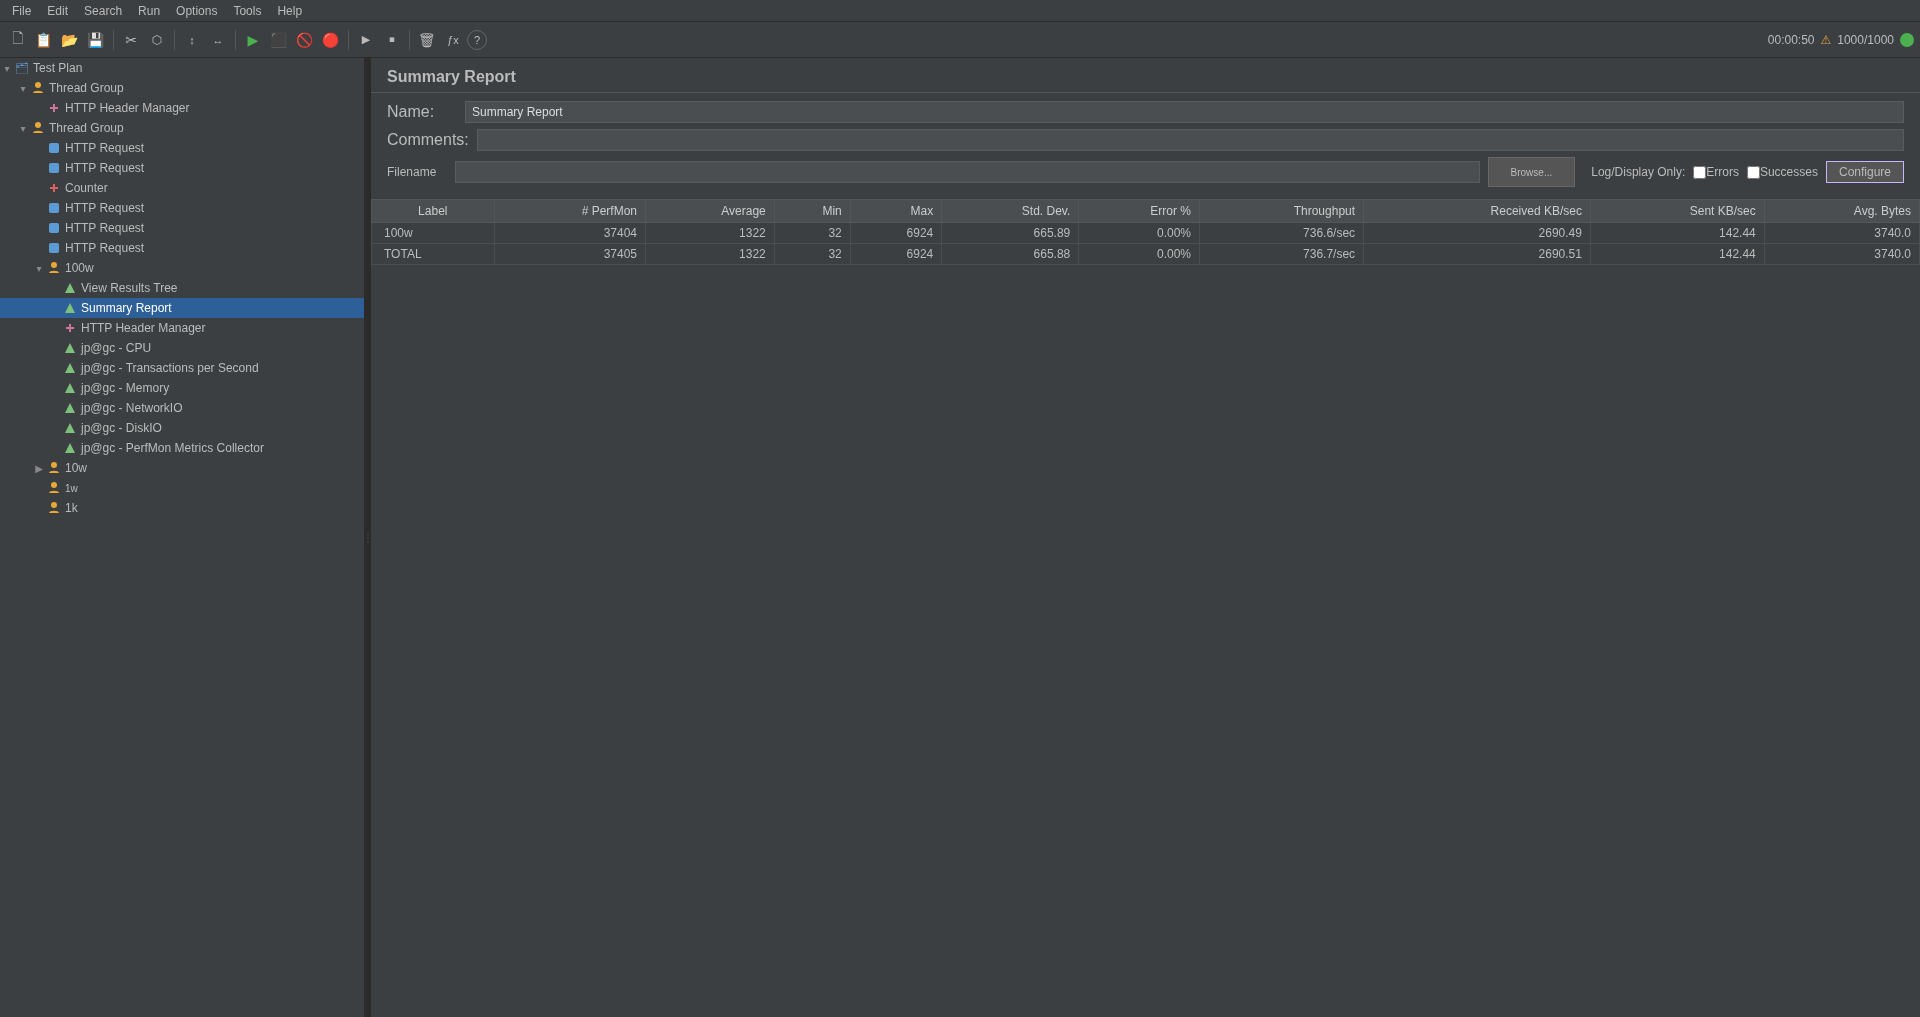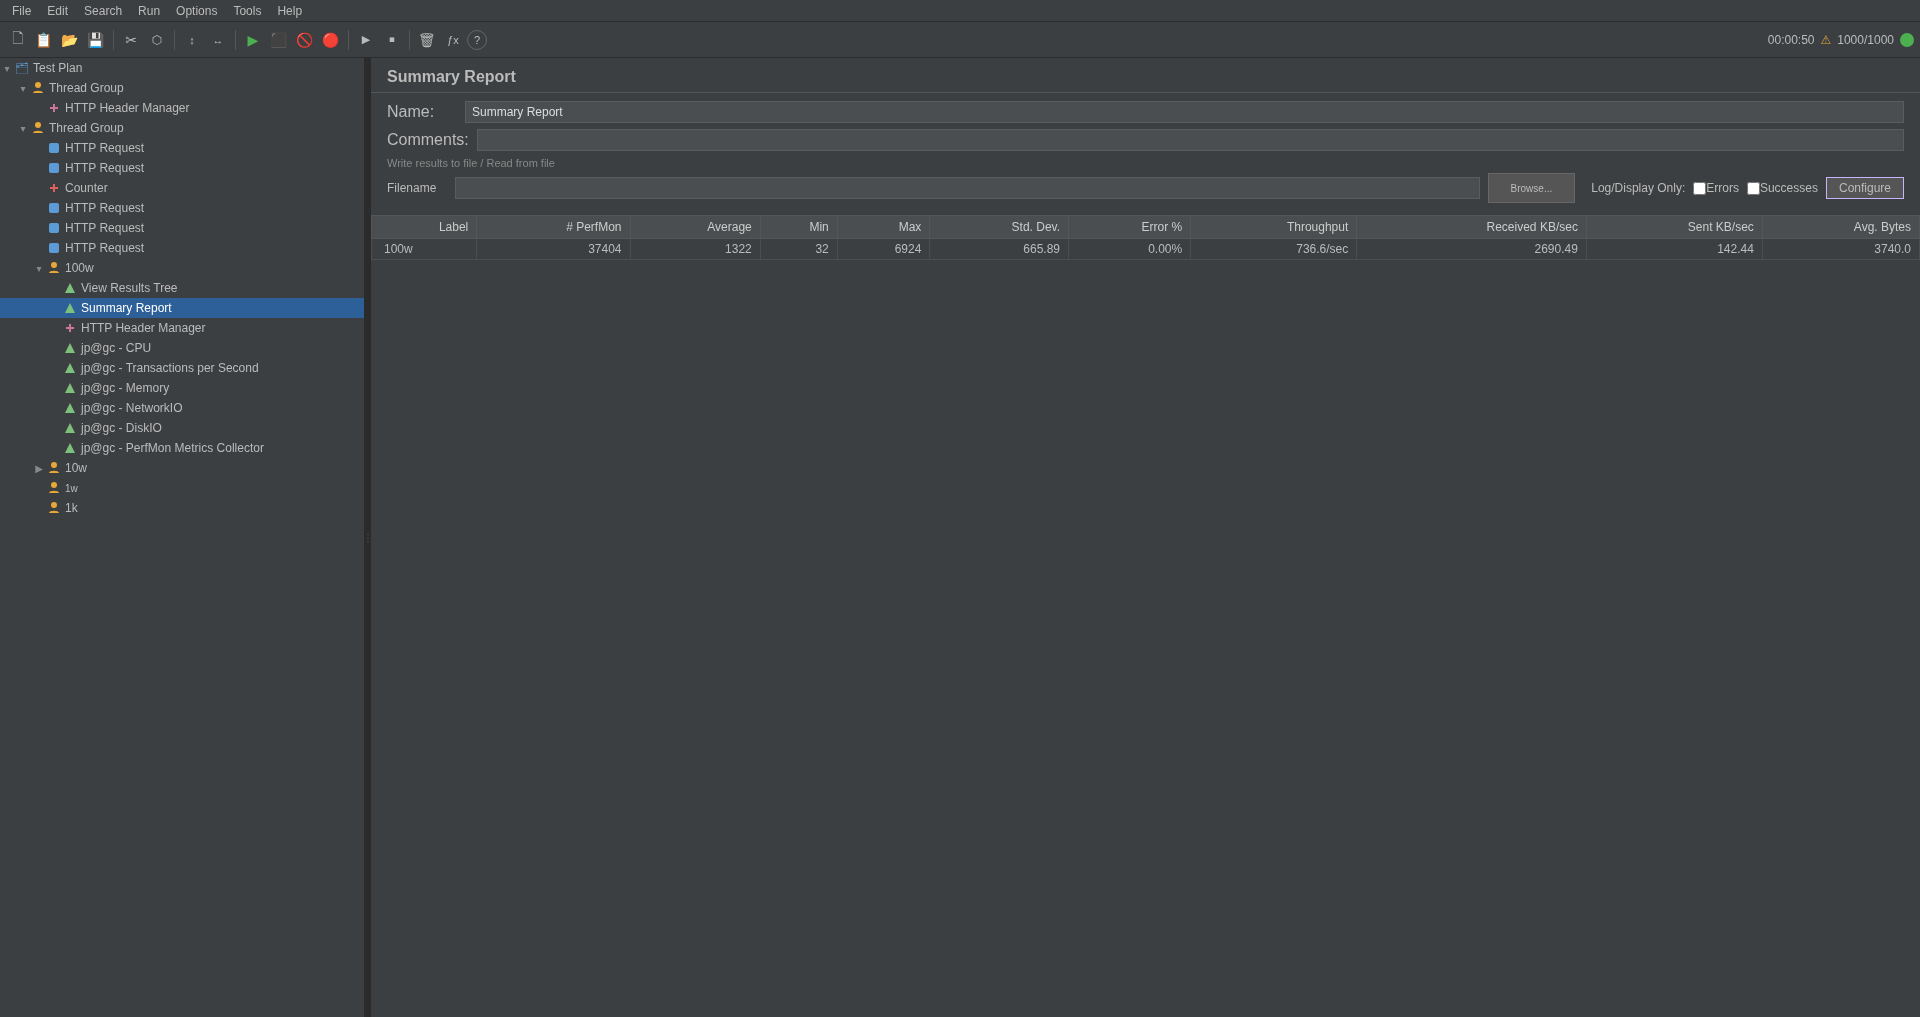--- a/index.html
+++ b/index.html
@@ -243,21 +243,21 @@
       background: #4a4e50;
       color: #cccccc;
     }
     thead th {
       padding: 4px 8px;
       text-align: right;
       border: 1px solid #555;
       font-weight: normal;
       white-space: nowrap;
     }
-    thead th:first-child { text-align: right; margin-left: 32px; }
+    thead th:first-child { text-align: center; margin-left: 32px; }
     tbody tr { background: #3c3f41; }
     tbody tr:nth-child(even) { background: #3c3f41; }
     tbody td {
       padding: 3px 8px;
       border: 1px solid #4a4e50;
       text-align: right;
       color: #bbbbbb;
       white-space: nowrap;
     }
     tbody td:first-child { text-align: left; padding-left: 12px; }
@@ -565,21 +565,20 @@
 
     <div id="report-form">
       <div class="form-row">
         <span class="form-label">Name:</span>
         <input class="form-input" type="text" value="Summary Report" style="">
       </div>
       <div class="form-row">
         <span class="form-label">Comments:</span>
         <input class="form-input" type="text" style="">
       </div>
-      <div class="write-results-label">Write results to file / Read from file</div>
       <div class="filename-row">
         <span class="filename-label">Filename</span>
         <input class="filename-input" type="text" style="">
         <button class="browse-btn">Browse...</button>
         <div class="log-display-area">
           <span class="log-label">Log/Display Only:</span>
           <div class="checkbox-group">
             <input type="checkbox" style="">
             <span class="cb-label">Errors</span>
           </div>
@@ -616,17 +615,30 @@
               <td>1322</td>
               <td>32</td>
               <td>6924</td>
               <td>665.89</td>
               <td>0.00%</td>
               <td>736.6/sec</td>
               <td>2690.49</td>
               <td>142.44</td>
               <td>3740.0</td>
             </tr>
+            <tr>
+              <td>TOTAL</td>
+              <td>37405</td>
+              <td>1322</td>
+              <td>32</td>
+              <td>6924</td>
+              <td>665.88</td>
+              <td>0.00%</td>
+              <td>736.7/sec</td>
+              <td>2690.51</td>
+              <td>142.44</td>
+              <td>3740.0</td>
+            </tr>
           </tbody>
       </table>
     </div>
   </div>
 </div>
 
 </body></html>

